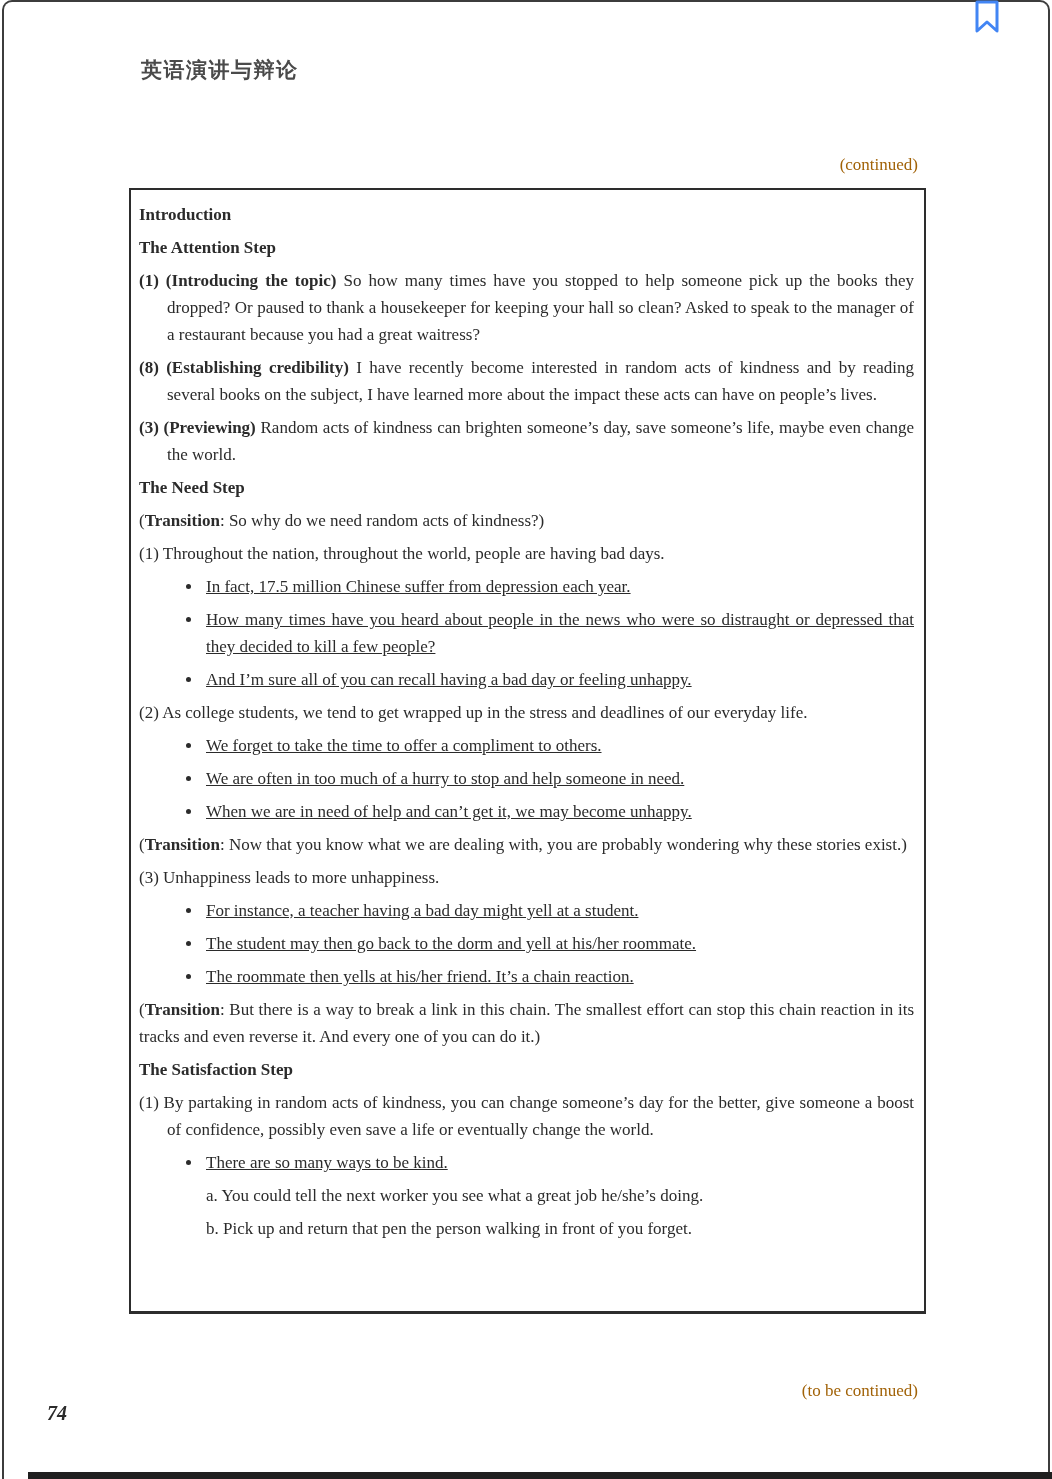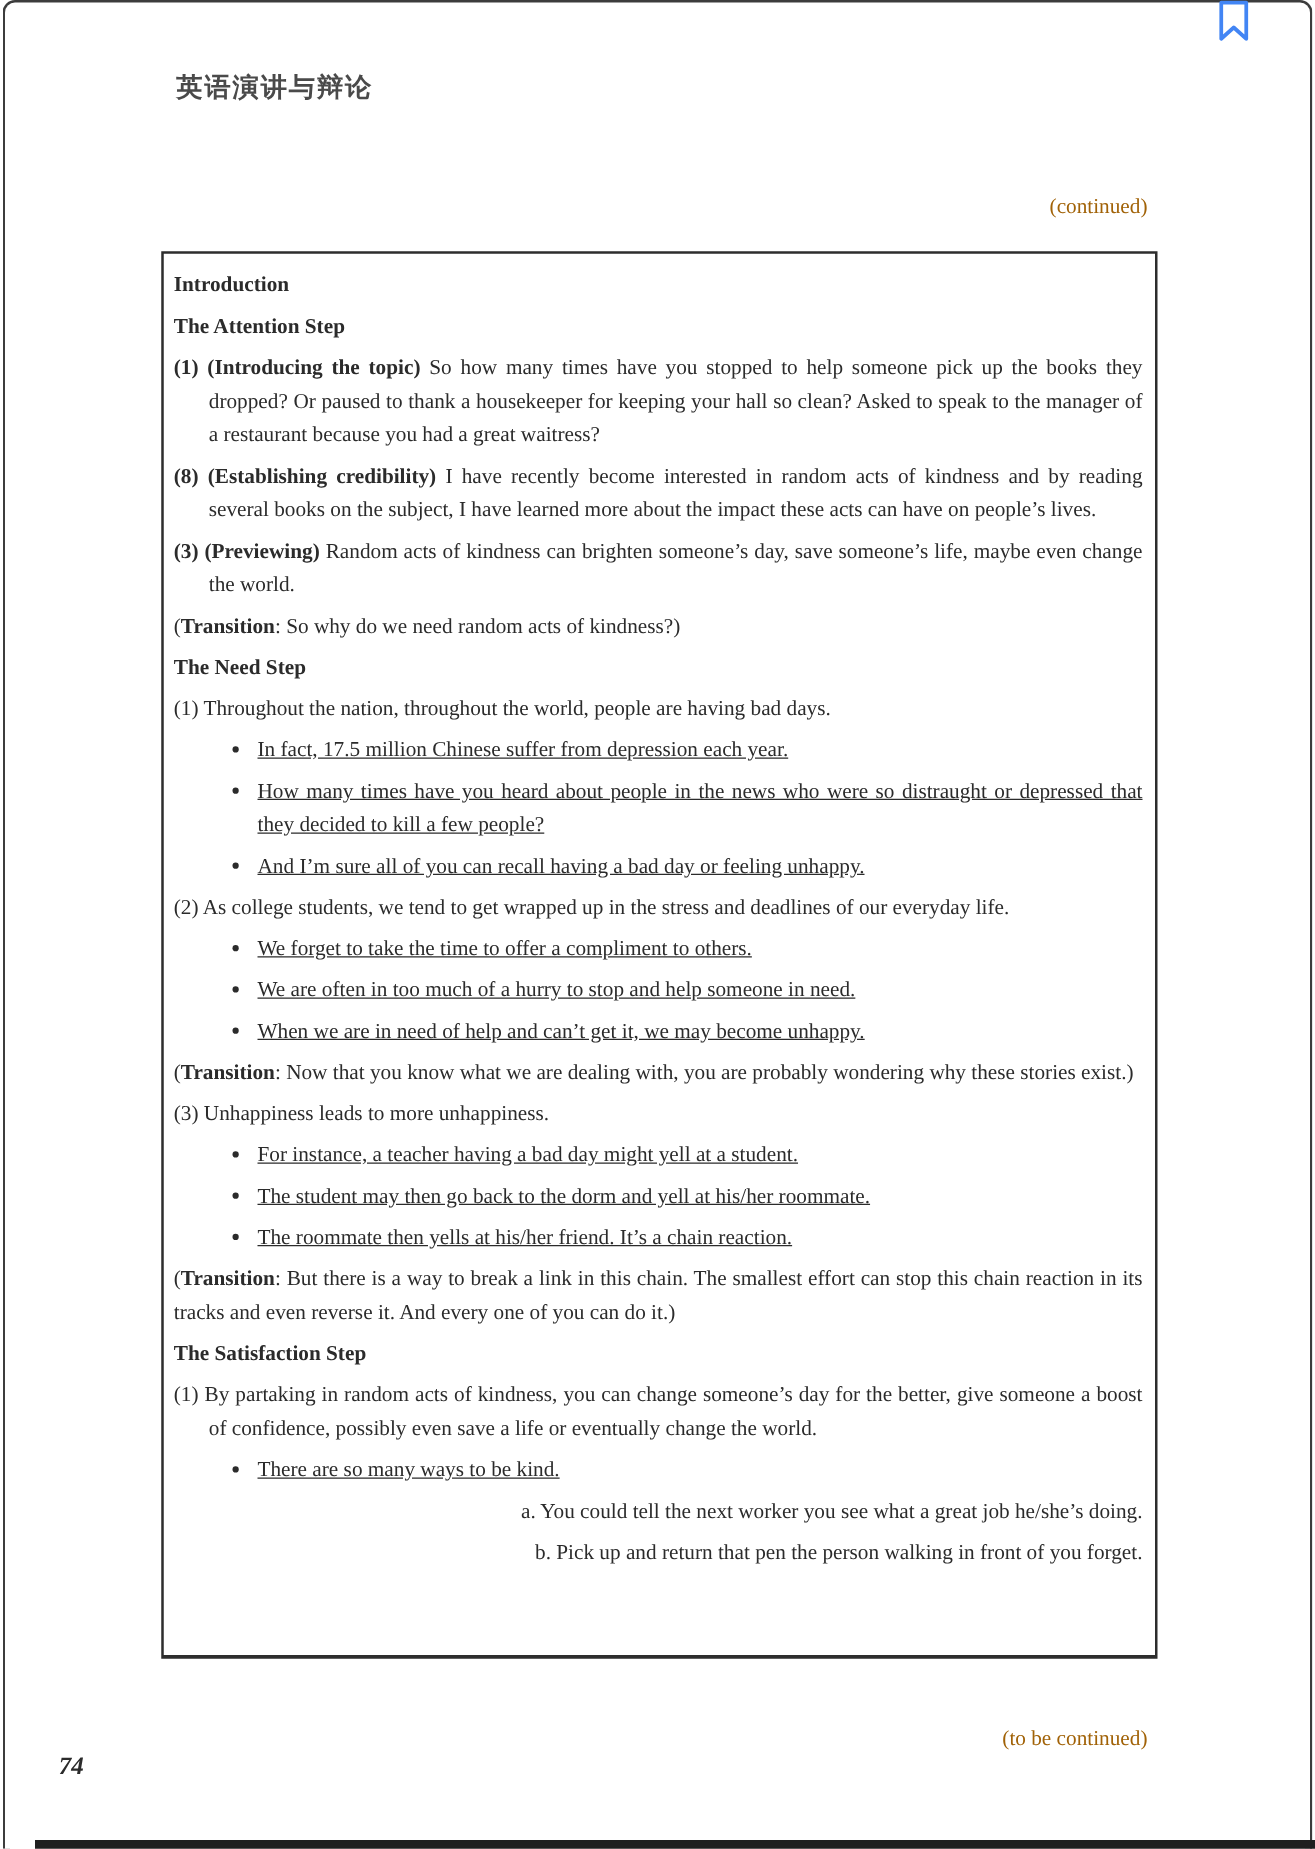--- a/index.html
+++ b/index.html
@@ -26,30 +26,29 @@
   .note{
     position:absolute;right:134px;font-size:17px;color:#a16207;
   }
   .note.continued{top:155px;}
   .note.tobecontinued{top:1381px;}
   .outline-box{
     position:absolute;left:129px;top:188px;width:797px;height:1126px;
     box-sizing:border-box;border:2px solid #2d2d2d;border-bottom-width:3px;
     padding:5px 10px 6px 8px;font-size:17px;line-height:27px;overflow:hidden;
     background:#fff;
-    margin-top:13px;
   }
   .blk{margin:6px 0;text-align:justify;}
   .blk.heading{font-weight:bold;text-align:left;}
   .blk.numbered{padding-left:28px;text-indent:-28px;}
   .blk.bullet{padding-left:67px;position:relative;text-decoration:underline;}
   .blk.bullet .dot{
     position:absolute;left:47px;top:11px;width:5px;height:5px;border-radius:50%;background:#2b2b2b;
   }
-  .blk.sub{padding-left:67px;text-align:right;}
+  .blk.sub{padding-left:67px;text-align:left;}
   .page-number{
     position:absolute;left:47px;top:1402px;
     font-style:italic;font-weight:bold;font-size:20px;color:#2b2b2b;text-align:right;
   }
 </style>
 </head>
 <body>
 
 <div class="page-frame"></div>
 
@@ -62,22 +61,22 @@
 <div class="book-header">英语演讲与辩论</div>
 
 <div class="note continued">(continued)</div>
 
 <div class="outline-box">
     <div class="blk heading">Introduction</div>
     <div class="blk heading">The Attention Step</div>
     <div class="blk numbered"><b>(1) (Introducing the topic)</b> So how many times have you stopped to help someone pick up the books they dropped? Or paused to thank a housekeeper for keeping your hall so clean? Asked to speak to the manager of a restaurant because you had a great waitress?</div>
     <div class="blk numbered"><b>(8) (Establishing credibility)</b> I have recently become interested in random acts of kindness and by reading several books on the subject, I have learned more about the impact these acts can have on people’s lives.</div>
     <div class="blk numbered"><b>(3) (Previewing)</b> Random acts of kindness can brighten someone’s day, save someone’s life, maybe even change the world.</div>
+    <div class="blk heading">The Need Step</div>
     <div class="blk transition">(<b>Transition</b>: So why do we need random acts of kindness?)</div>
-    <div class="blk heading">The Need Step</div>
     <div class="blk numbered">(1) Throughout the nation, throughout the world, people are having bad days.</div>
     <div class="blk bullet"><span class="dot"></span>In fact, 17.5 million Chinese suffer from depression each year.</div>
     <div class="blk bullet"><span class="dot"></span>How many times have you heard about people in the news who were so distraught or depressed that they decided to kill a few people?</div>
     <div class="blk bullet"><span class="dot"></span>And I’m sure all of you can recall having a bad day or feeling unhappy.</div>
     <div class="blk numbered">(2) As college students, we tend to get wrapped up in the stress and deadlines of our everyday life.</div>
     <div class="blk bullet"><span class="dot"></span>We forget to take the time to offer a compliment to others.</div>
     <div class="blk bullet"><span class="dot"></span>We are often in too much of a hurry to stop and help someone in need.</div>
     <div class="blk bullet"><span class="dot"></span>When we are in need of help and can’t get it, we may become unhappy.</div>
     <div class="blk transition">(<b>Transition</b>: Now that you know what we are dealing with, you are probably wondering why these stories exist.)</div>
     <div class="blk numbered">(3) Unhappiness leads to more unhappiness.</div>

